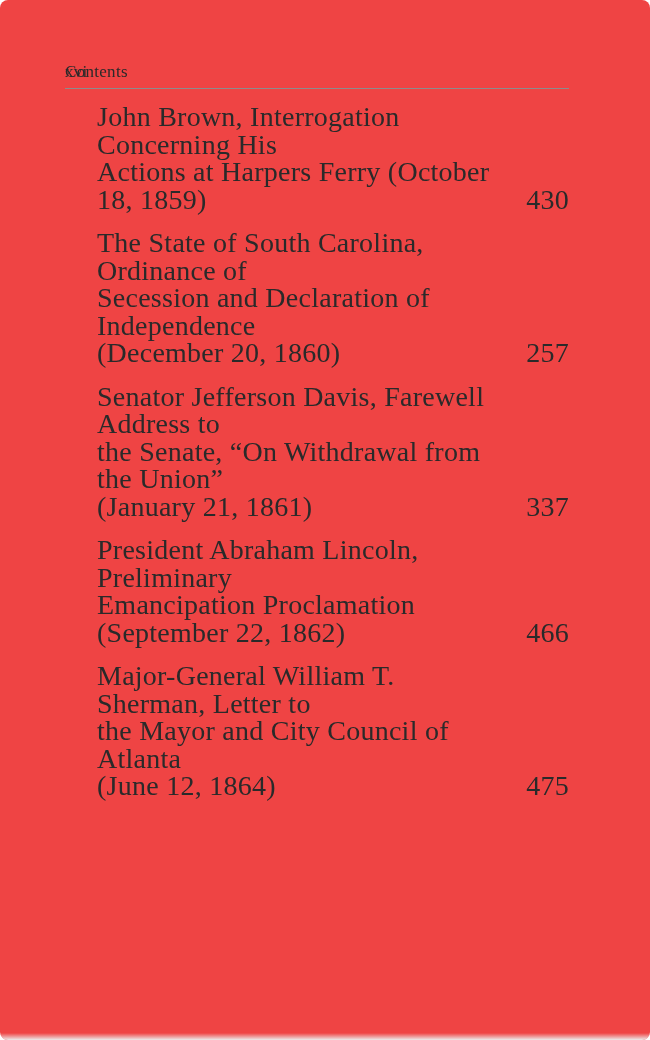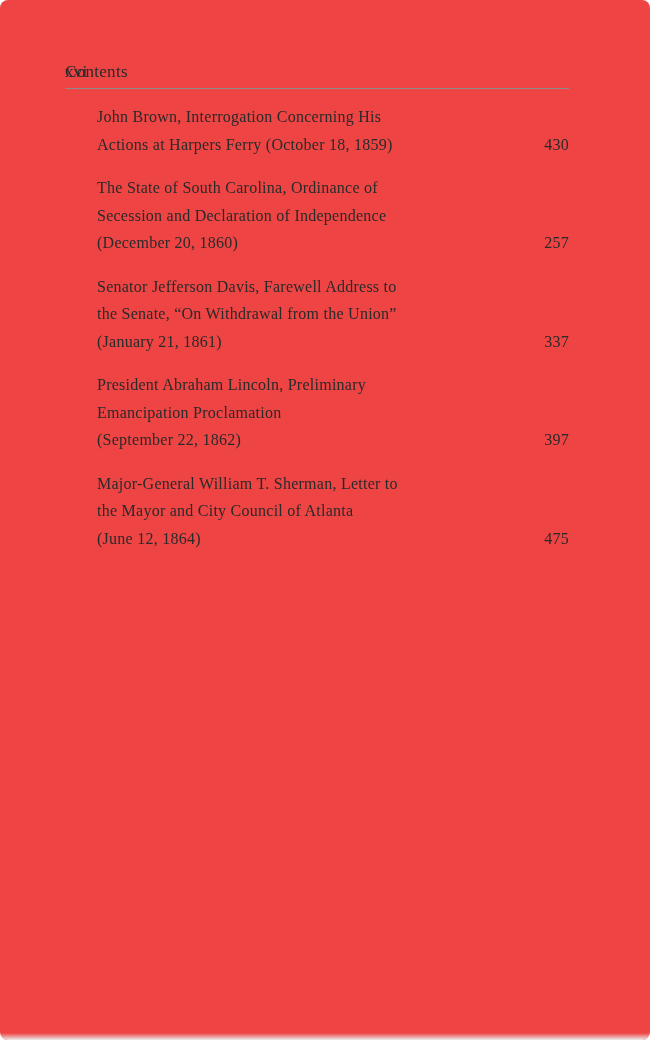--- a/index.html
+++ b/index.html
@@ -59,21 +59,21 @@
   }
   .toc {
     position: absolute;
     left: 97px;
     top: 103px;
     width: 472px;
   }
   .entry {
     position: relative;
     margin: 0 0 16px 0;
-    font-size: 16px;
+    font-size: 28px;
     line-height: 27.5px;
     letter-spacing: 0.25px;
   }
   .entry-text {
     white-space: pre-line;
     padding-right: 60px; 
   }
   .entry-page {
     position: absolute;
     right: 0;
@@ -115,21 +115,21 @@
 (January 21, 1861)</div>
       <span class="entry-page">337</span>
     </div>
 
 
 
     <div class="entry">
       <div class="entry-text">President Abraham Lincoln, Preliminary
 Emancipation Proclamation
 (September 22, 1862)</div>
-      <span class="entry-page">397</span>
+      <span class="entry-page">466</span>
     </div>
 
 
 
     <div class="entry">
       <div class="entry-text">Major-General William T. Sherman, Letter to
 the Mayor and City Council of Atlanta
 (June 12, 1864)</div>
       <span class="entry-page">475</span>
     </div>

